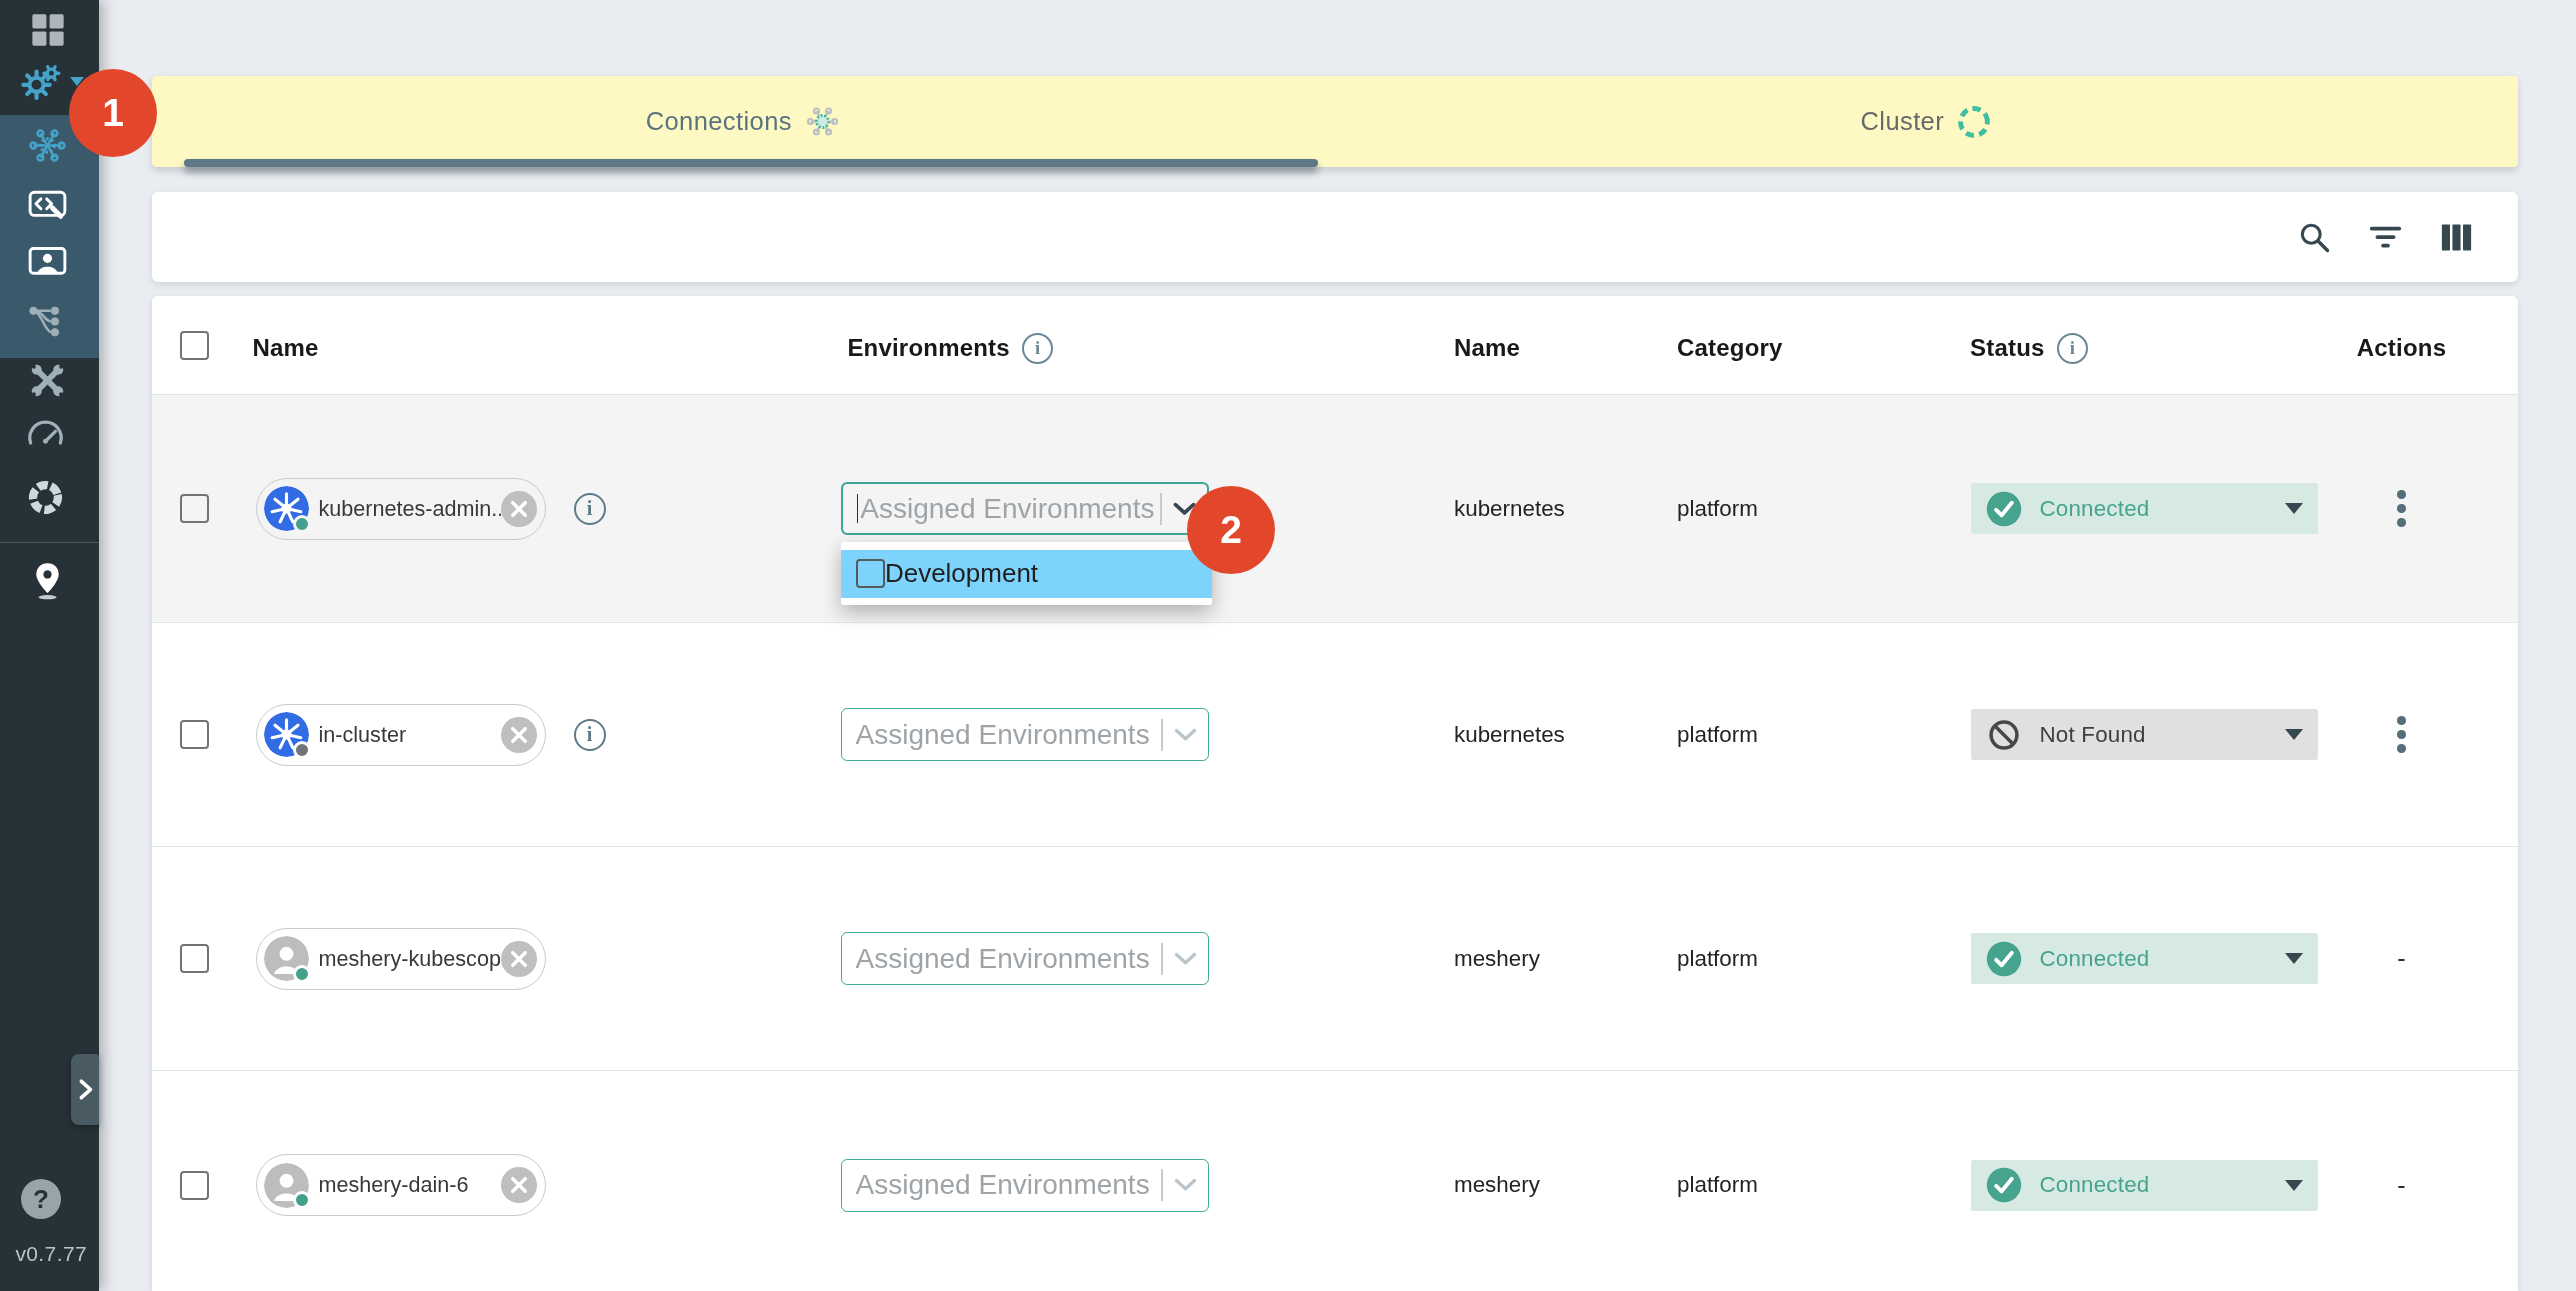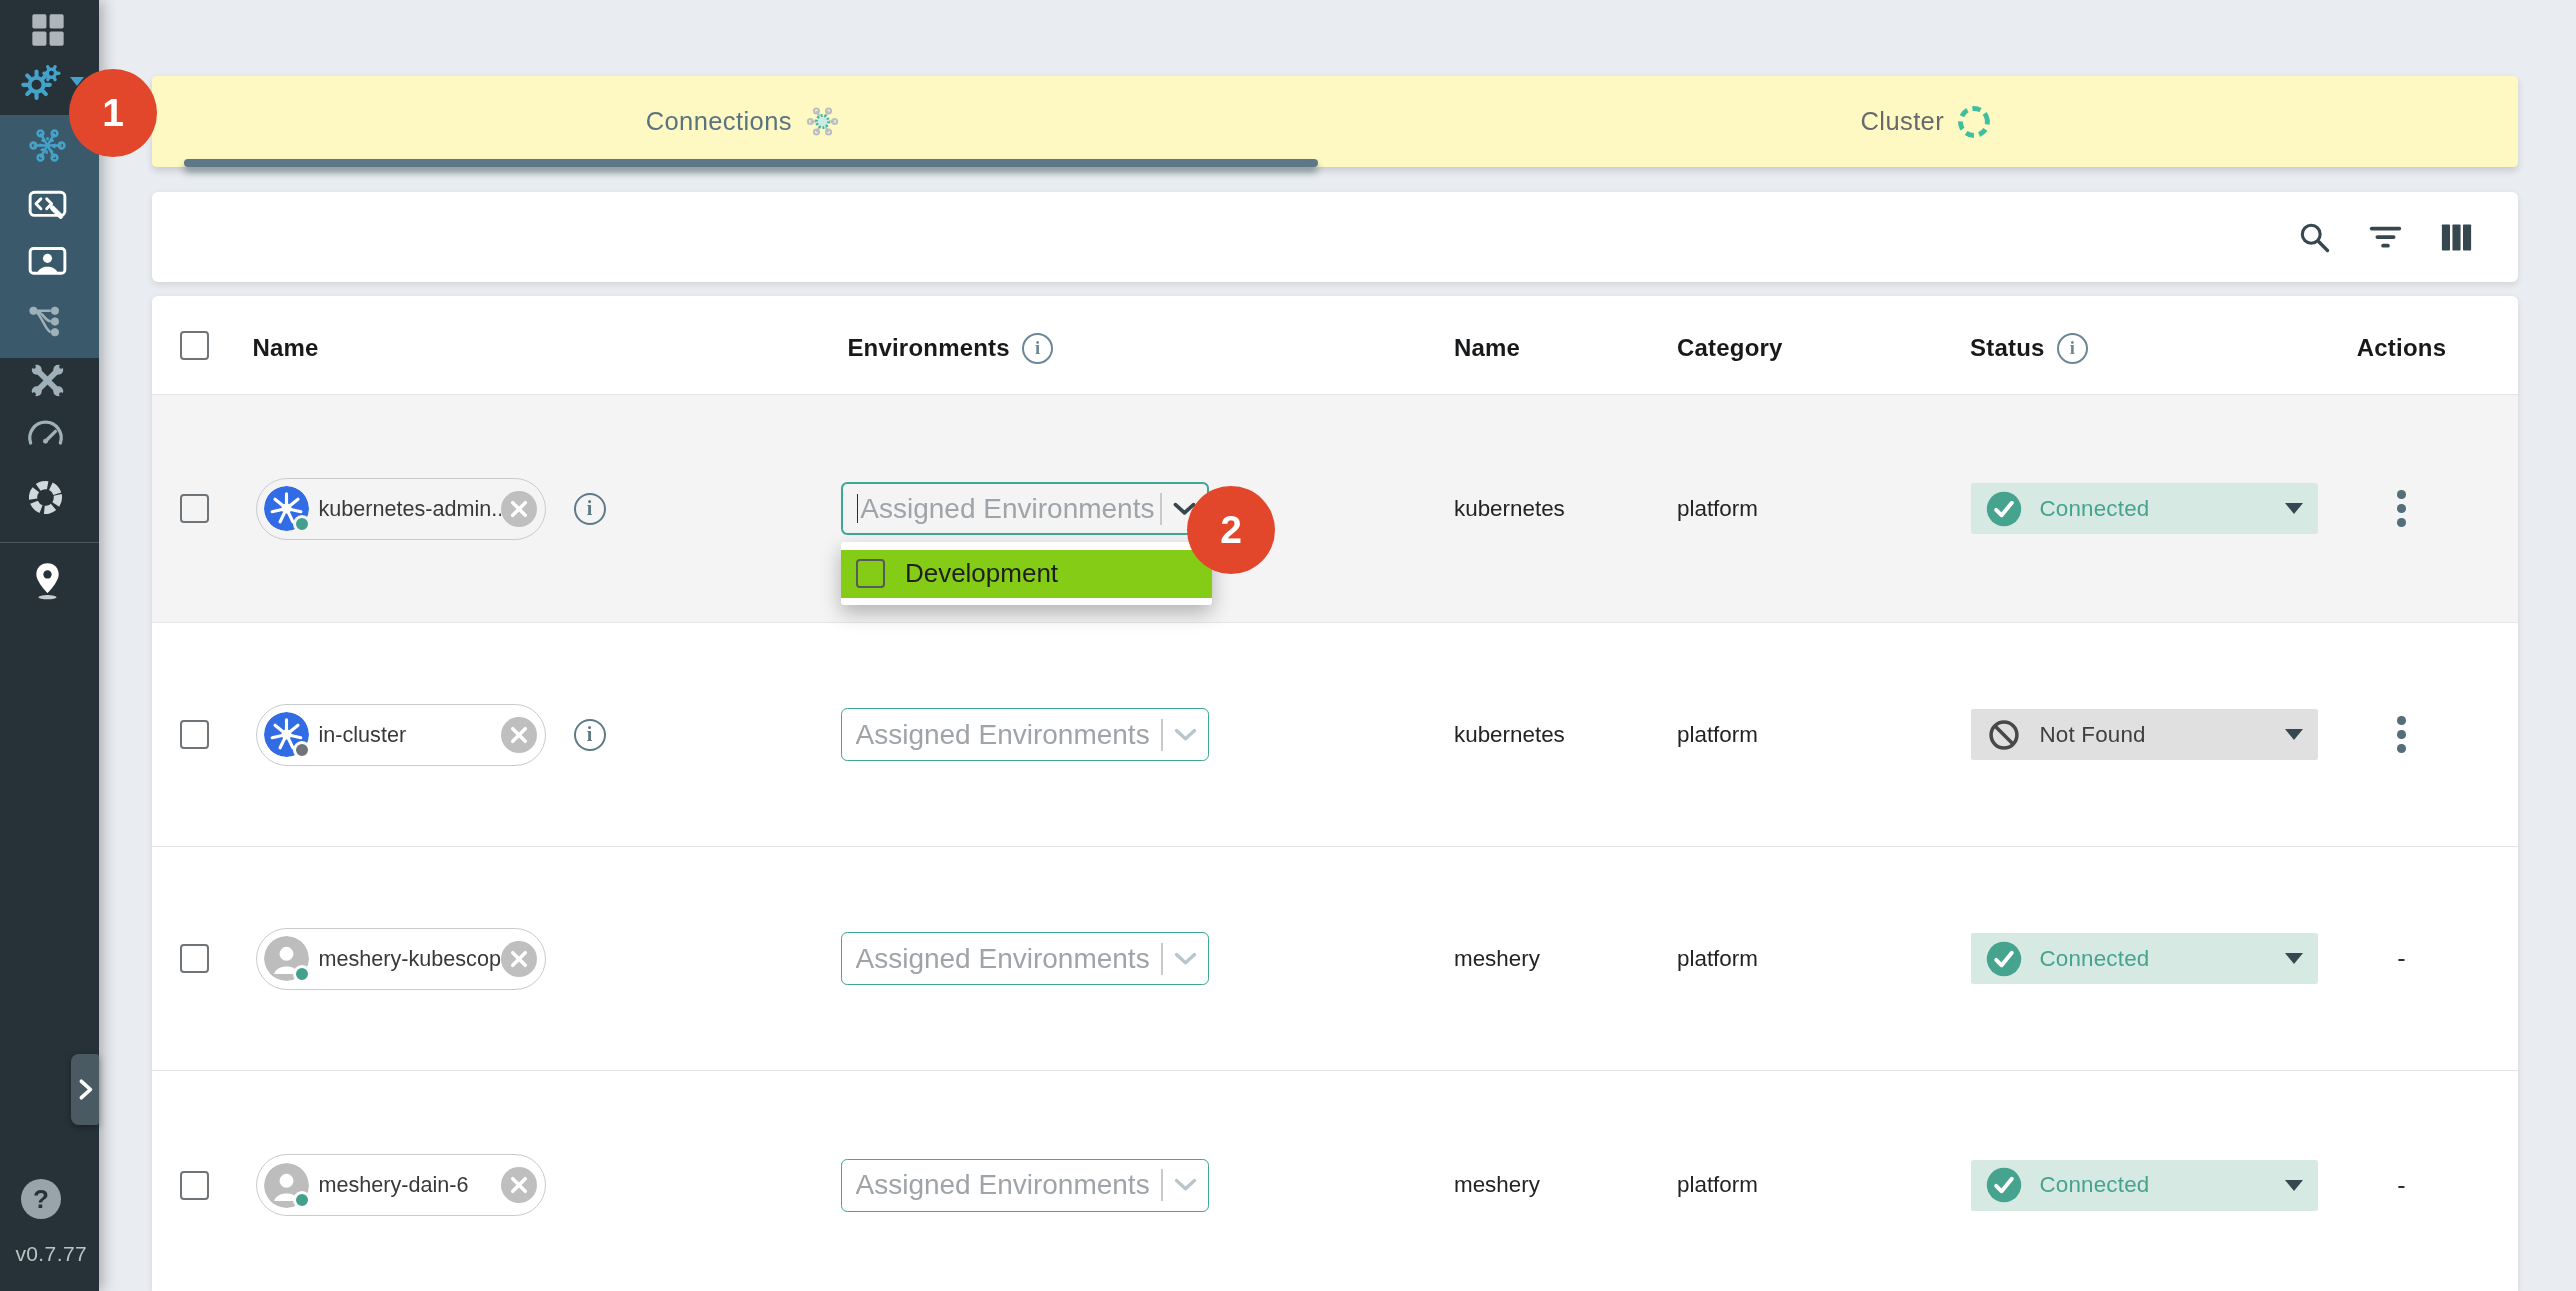--- a/index.html
+++ b/index.html
@@ -99,21 +99,21 @@
     display:flex; align-items:center; padding-left:14px; cursor:text; background:transparent; }
   .select.focused { border-width:2.3px; }
   .cursor-bar { width:1.5px; height:29px; background:#2B2B2B; margin-right:2.3px; }
   .ph { font-size:28px; color:var(--text_gray,#9FA4A8); flex:1; white-space:nowrap; overflow:hidden; }
   .sel-div { width:1.5px; height:32px; background:#C7CACC; margin:0 10.8px 0 4.6px; }
   .sel-chev { margin-right:10.8px; display:flex; }
 
   
   .menu { position:absolute; left:0; top:60px; width:371px; background:#fff; border-radius:3.1px;
     box-shadow:0 7.7px 20px rgba(0,0,0,.28); padding:7.7px 0; z-index:30; }
-  .menu-item { height:48px; background:#84cc16; display:flex; align-items:center; padding-left:15.4px; gap:20px; cursor:pointer; }
+  .menu-item { height:48px; background:#7dd3fc; display:flex; align-items:center; padding-left:15.4px; cursor:pointer; }
   .menu-item .checkbox { width:29px; height:29px; border-color:#565A5D; }
   .menu-label { font-size:26px; color:#1F1F1F; }
 
   
   .status { width:347px; height:51px; border-radius:2.3px; display:flex; align-items:center; padding:0 15.4px;
     gap:17px; cursor:pointer; }
   .status.connected { background:var(--teal_light_bg,#D7E9E3); }
   .status.connected .st-label { color:var(--teal_text,#46A38E); }
   .status.notfound { background:var(--not_found_bg,#E0E0E0); }
   .status.notfound .st-label { color:#3F3F3F; }

